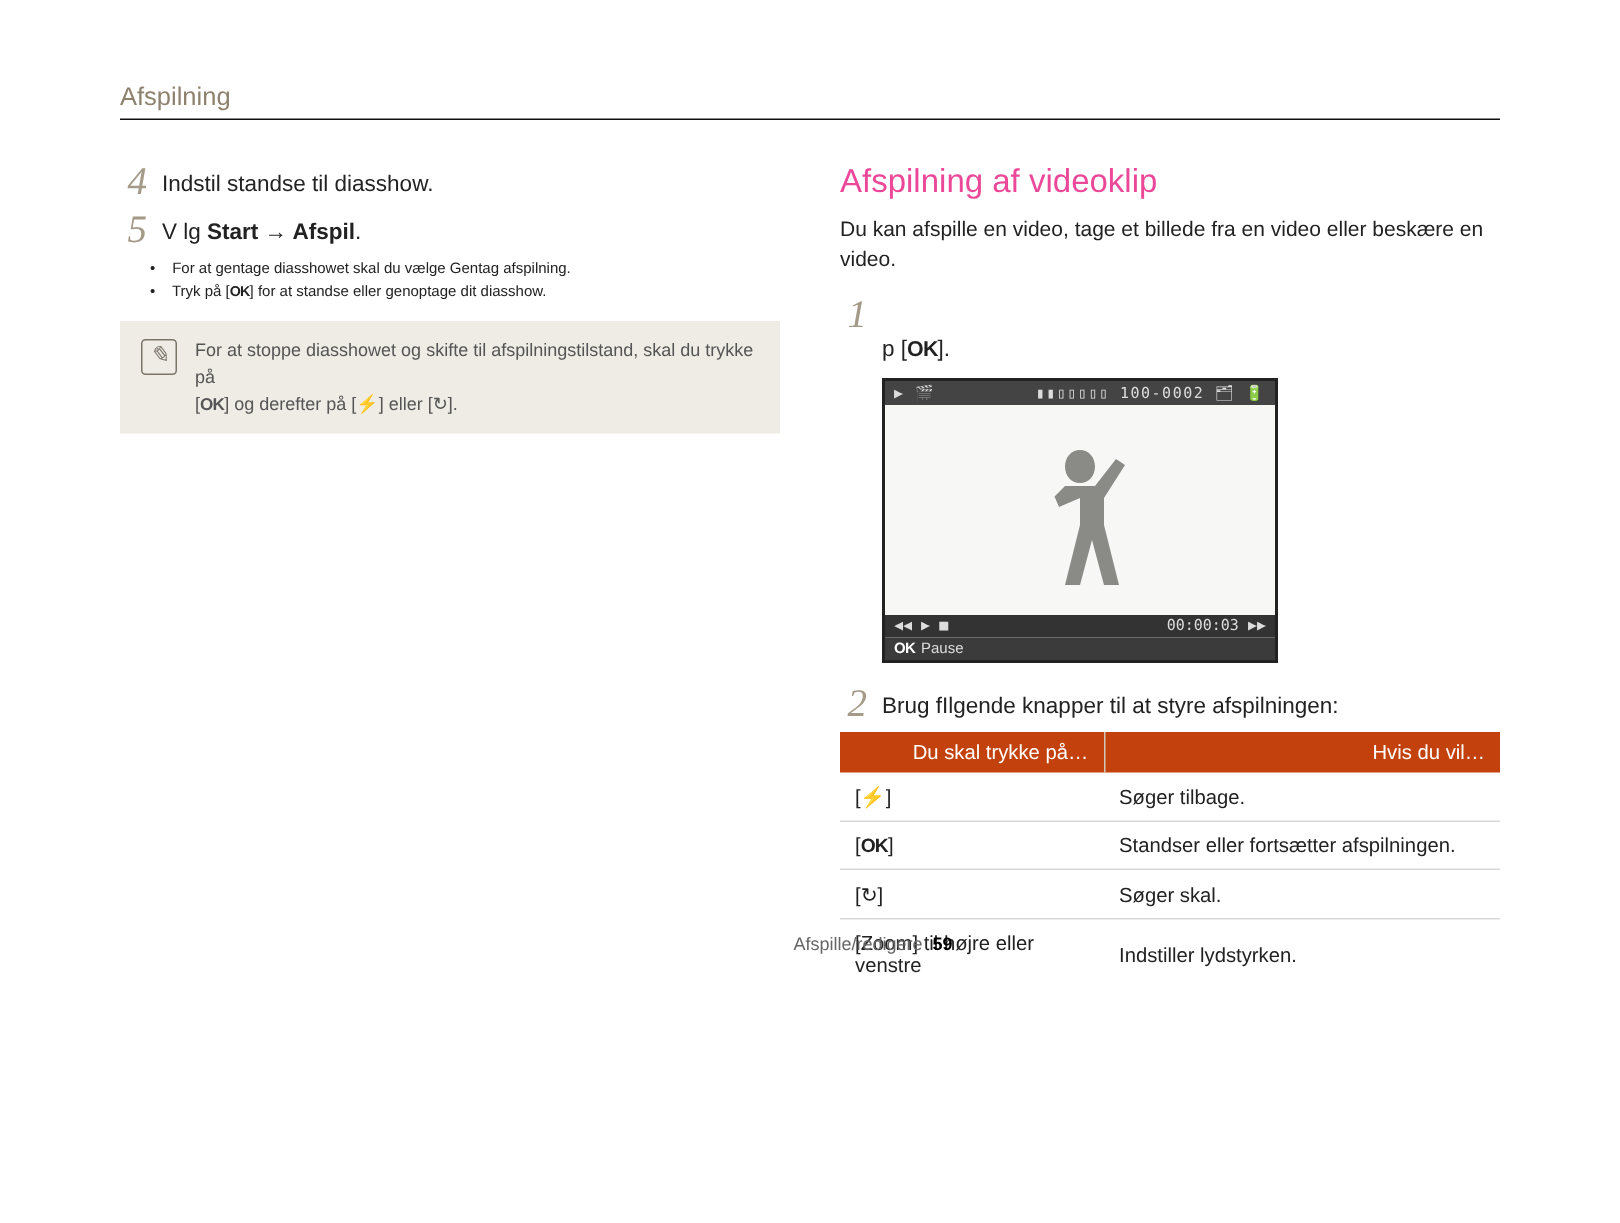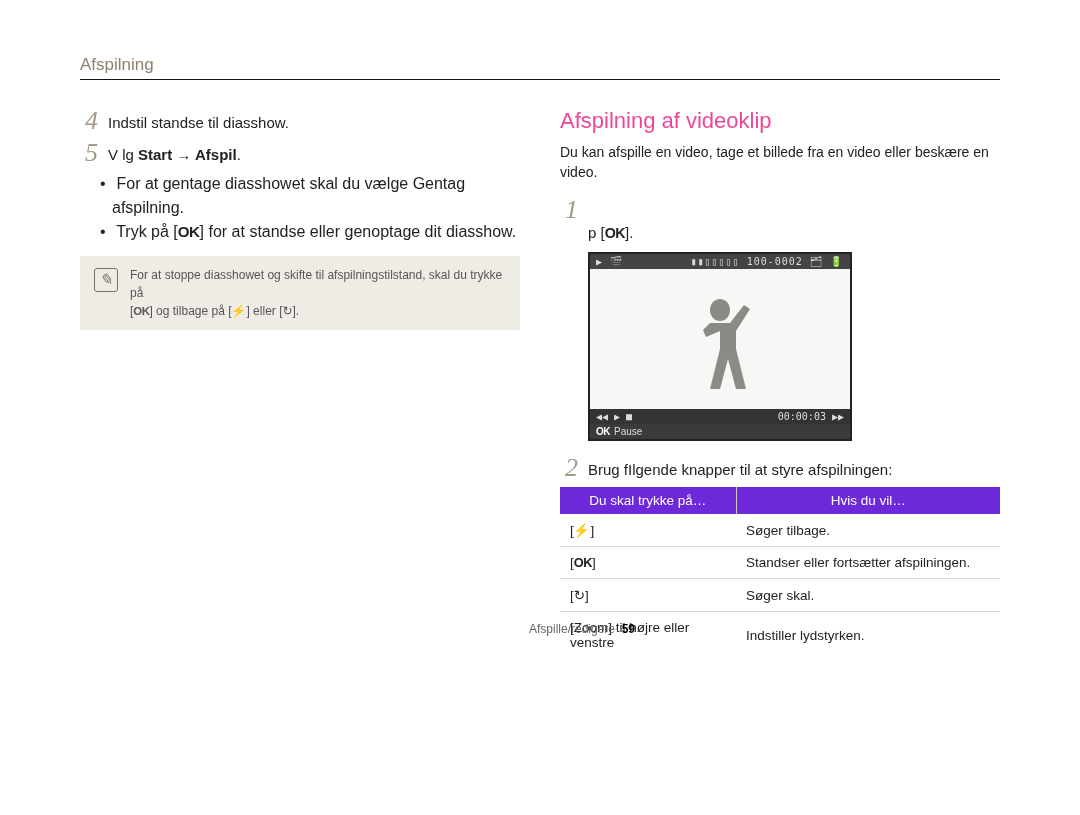--- a/index.html
+++ b/index.html
@@ -54,21 +54,21 @@
   .step-body {
     font-size: 15px;
     line-height: 1.45;
     padding-top: 4px;
   }
   .step-body .bold { font-weight: bold; }
   ul.bullets {
     list-style: none;
     padding: 0 0 0 32px;
     margin: 4px 0 12px 0;
-    font-size: 16px;
+    font-size: 10px;
     line-height: 1.5;
     color: #222;
   }
   ul.bullets li::before {
     content: "•";
     display: inline-block;
     width: 12px;
     margin-left: -12px;
   }
   .note {
@@ -165,23 +165,23 @@
   }
   .preview-caption .ok { font-size: 10px; color:#fff; }
 
   table.controls {
     width: 100%;
     border-collapse: collapse;
     font-size: 13.5px;
     margin-top: 4px;
   }
   table.controls th {
-    background: #6d28d9;
+    background: #c2410c;
     color: #fff;
-    text-align: center;
+    text-align: right;
     font-weight: 400;
     padding: 6px 10px;
     border-right: 1px solid #cfc8b9;
   }
   table.controls th:last-child { border-right: none; }
   table.controls td {
     padding: 8px 10px;
     border-bottom: 1px solid #d8d8d8;
     vertical-align: middle;
   }
@@ -231,21 +231,21 @@
         </li>
         <li>
           <span>Tryk på [</span><span class="ok">OK</span><span>] for at standse eller genoptage dit diasshow.</span>
         </li>
       </ul>
 
       <div class="note">
         <div class="note-icon">✎</div>
         <div>
           <span>For at stoppe diasshowet og skifte til afspilningstilstand, skal du trykke på</span><br>
-          <span>[</span><span class="ok">OK</span><span>] og tilbage på [</span><span>⚡</span><span>] eller [</span><span>↻</span><span>].</span>
+          <span>[</span><span class="ok">OK</span><span>] og derefter på [</span><span>⚡</span><span>] eller [</span><span>↻</span><span>].</span>
         </div>
       </div>
 
     </div>
 
     <div class="col">
 
       <h2 class="section-heading">Afspilning af videoklip</h2>
       <div class="para">Du kan afspille en video, tage et billede fra en video eller beskære en video.</div>
 

